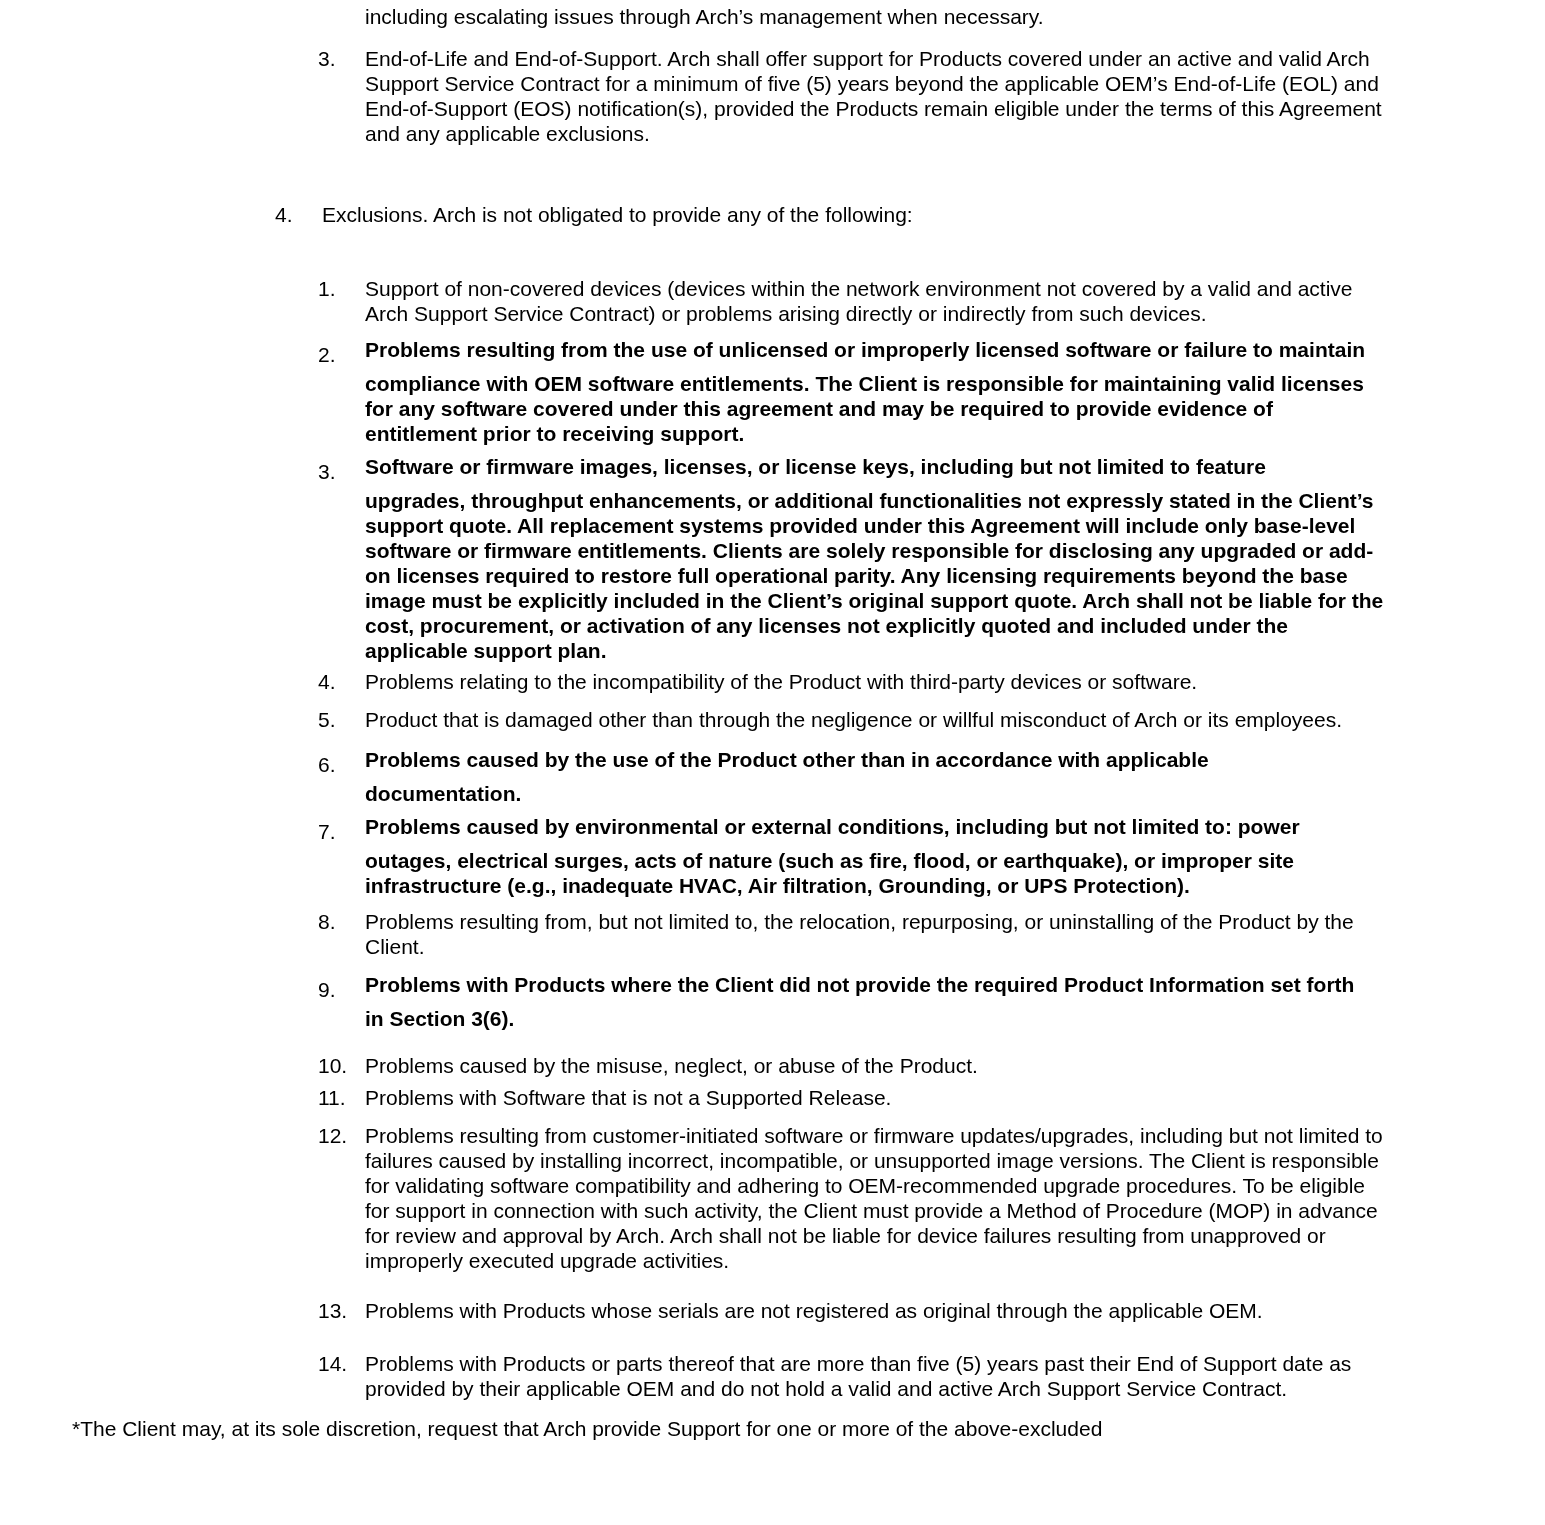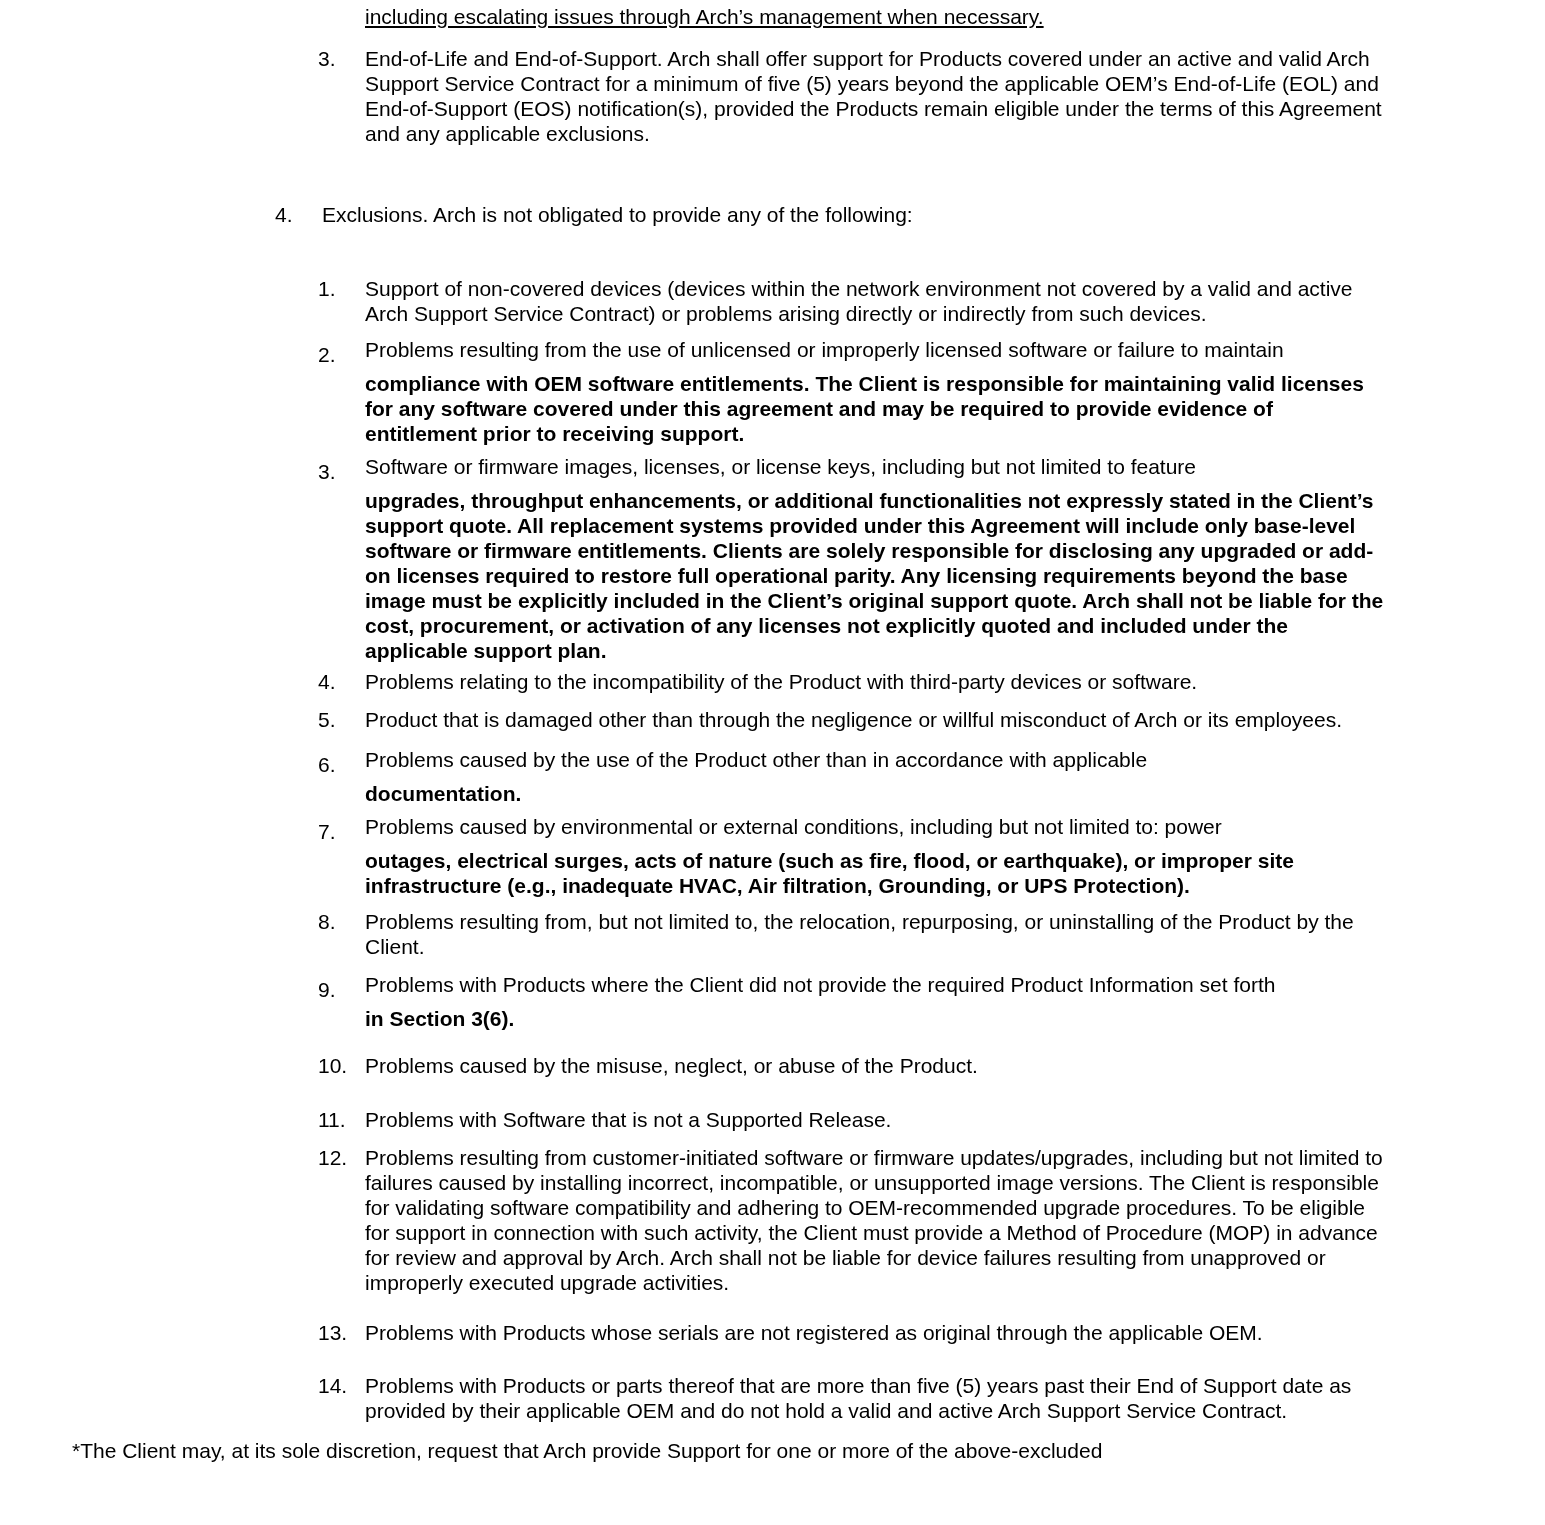--- a/index.html
+++ b/index.html
@@ -10,39 +10,39 @@
     height: 1525px;
     overflow: hidden;
     font-family: "Liberation Sans", "DejaVu Sans", sans-serif;
     font-size: 21px;
     line-height: 25px;
     color: #000000;
     position: relative;
   }
   .intro {
     margin: 4px 0 0 365px;
-    text-decoration: underline;
   }
   .row {
     display: flex;
     align-items: flex-start;
   }
   .indent-outer { margin-left: 275px; }  
   .indent-sub   { margin-left: 318px; }  
   .num {
     flex: 0 0 47px;
   }
   .num.low { position: relative; top: 5px; }
   .txt {
     width: 1020px;
   }
   .lead {
     display: block;
     white-space: nowrap;
     margin-bottom: 9px;
+    font-weight: bold;
   }
   .rest { display: block; font-weight: bold; }
   .footnote {
     margin: 15px 0 0 72px;
   }
 </style>
 </head>
 <body>
 
 <div>
@@ -117,21 +117,21 @@
       <span class="lead">Problems with Products where the Client did not provide the required Product Information set forth</span>
       <span class="rest">in Section 3(6).</span>
     </span>
   </div>
 
   <div class="row indent-sub" style="margin-top:22px">
     <span class="num">10.</span>
     <span class="txt">Problems caused by the misuse, neglect, or abuse of the Product.</span>
   </div>
 
-  <div class="row indent-sub" style="margin-top:29px">
+  <div class="row indent-sub" style="margin-top:7px">
     <span class="num">11.</span>
     <span class="txt">Problems with Software that is not a Supported Release.</span>
   </div>
 
   <div class="row indent-sub" style="margin-top:13px">
     <span class="num">12.</span>
     <span class="txt">Problems resulting from customer-initiated software or firmware updates/upgrades, including but not limited to failures caused by installing incorrect, incompatible, or unsupported image versions. The Client is responsible for validating software compatibility and adhering to OEM-recommended upgrade procedures. To be eligible for support in connection with such activity, the Client must provide a Method of Procedure (MOP) in advance for review and approval by Arch. Arch shall not be liable for device failures resulting from unapproved or improperly executed upgrade activities.</span>
   </div>
 
   <div class="row indent-sub" style="margin-top:25px">

